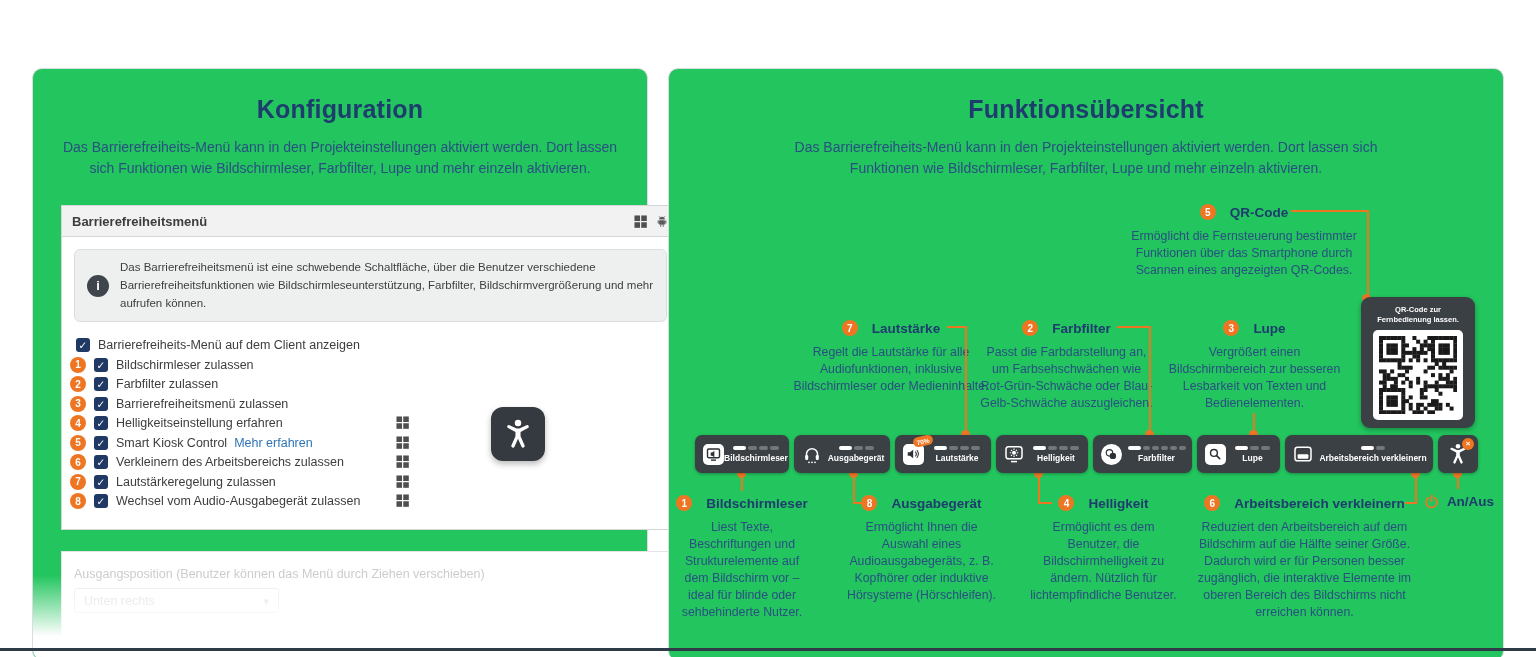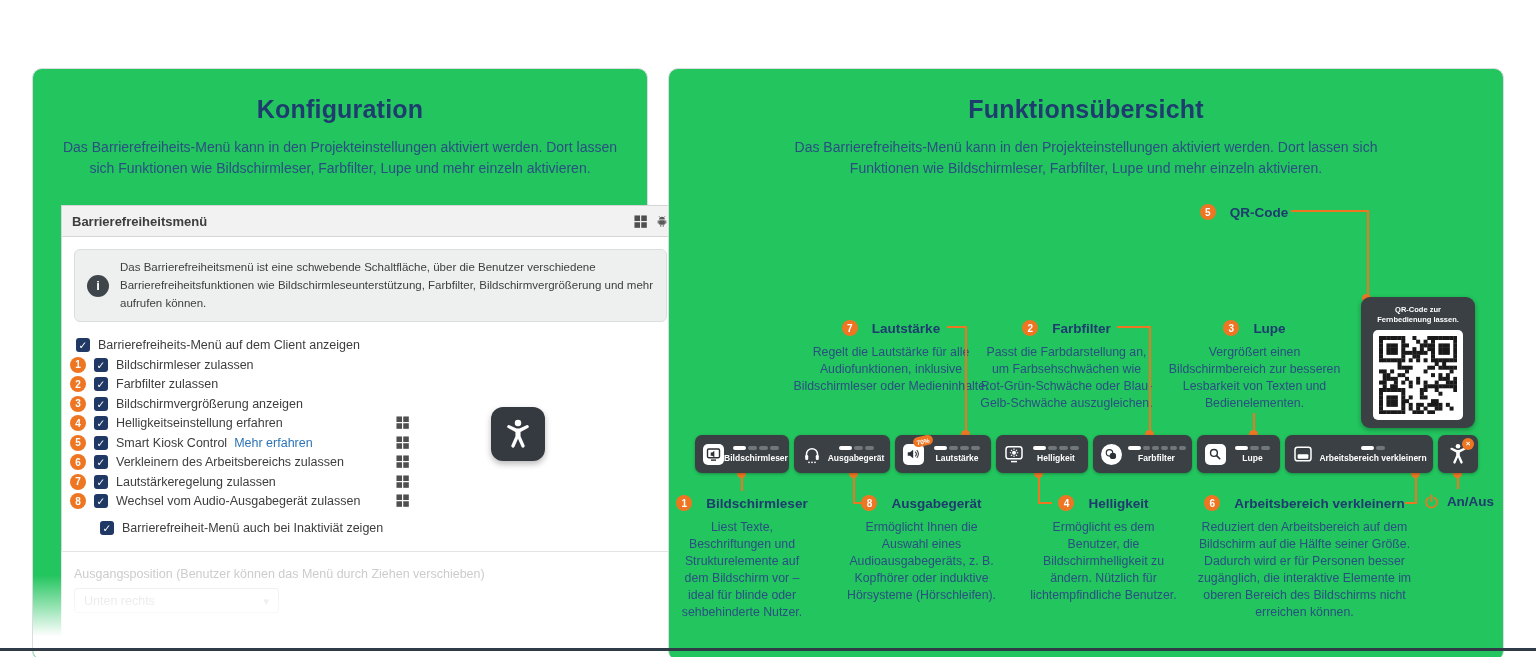--- a/index.html
+++ b/index.html
@@ -212,21 +212,21 @@
         <span>Bildschirmleser zulassen</span>
       </div>
       <div class="chk-row">
         <span class="num-circle">2</span>
         <span class="chk"></span>
         <span>Farbfilter zulassen</span>
       </div>
       <div class="chk-row">
         <span class="num-circle">3</span>
         <span class="chk"></span>
-        <span>Bildschirmvergrößerung anzeigen</span>
+        <span>Barrierefreiheitsmenü zulassen</span>
       </div>
       <div class="chk-row">
         <span class="num-circle">4</span>
         <span class="chk"></span>
         <span>Helligkeitseinstellung erfahren</span>
         <svg class="win-abs" width="13" height="13" style="color:#4f4f4f">
             <use href="#sym-win"></use>
           </svg>
       </div>
       <div class="chk-row">
@@ -254,24 +254,20 @@
             <use href="#sym-win"></use>
           </svg>
       </div>
       <div class="chk-row">
         <span class="num-circle">8</span>
         <span class="chk"></span>
         <span>Wechsel vom Audio-Ausgabegerät zulassen</span>
         <svg class="win-abs" width="13" height="13" style="color:#4f4f4f">
             <use href="#sym-win"></use>
           </svg>
-      </div>
-      <div class="chk-row indented">
-        <span class="chk"></span>
-        <span>Barrierefreiheit-Menü auch bei Inaktiviät zeigen</span>
       </div>
     </div>
   </div>
 
   <div class="access-float">
     <svg width="34" height="34" style="color:#fff">
         <use href="#sym-access"></use>
       </svg>
   </div>
 
@@ -288,20 +284,21 @@
 
 <div class="card" id="right-card">
   <div class="panel-title">Funktionsübersicht</div>
   <div class="panel-intro">Das Barrierefreiheits-Menü kann in den Projekteinstellungen aktiviert werden. Dort lassen sich Funktionen wie Bildschirmleser, Farbfilter, Lupe und mehr einzeln aktivieren.</div>
 
   <div class="co" id="co-qr">
     <div class="co-head">
       <span class="num-circle">5</span>
       <span>QR-Code</span>
     </div>
+    <div class="co-desc">Ermöglicht die Fernsteuerung bestimmter Funktionen über das Smartphone durch Scannen eines angezeigten QR-Codes.</div>
   </div>
   <div class="co" id="co-lautstaerke">
     <div class="co-head">
       <span class="num-circle">7</span>
       <span>Lautstärke</span>
     </div>
     <div class="co-desc">Regelt die Lautstärke für alle Audiofunktionen, inklusive Bildschirmleser oder Medieninhalte.</div>
   </div>
   <div class="co" id="co-farbfilter">
     <div class="co-head">

